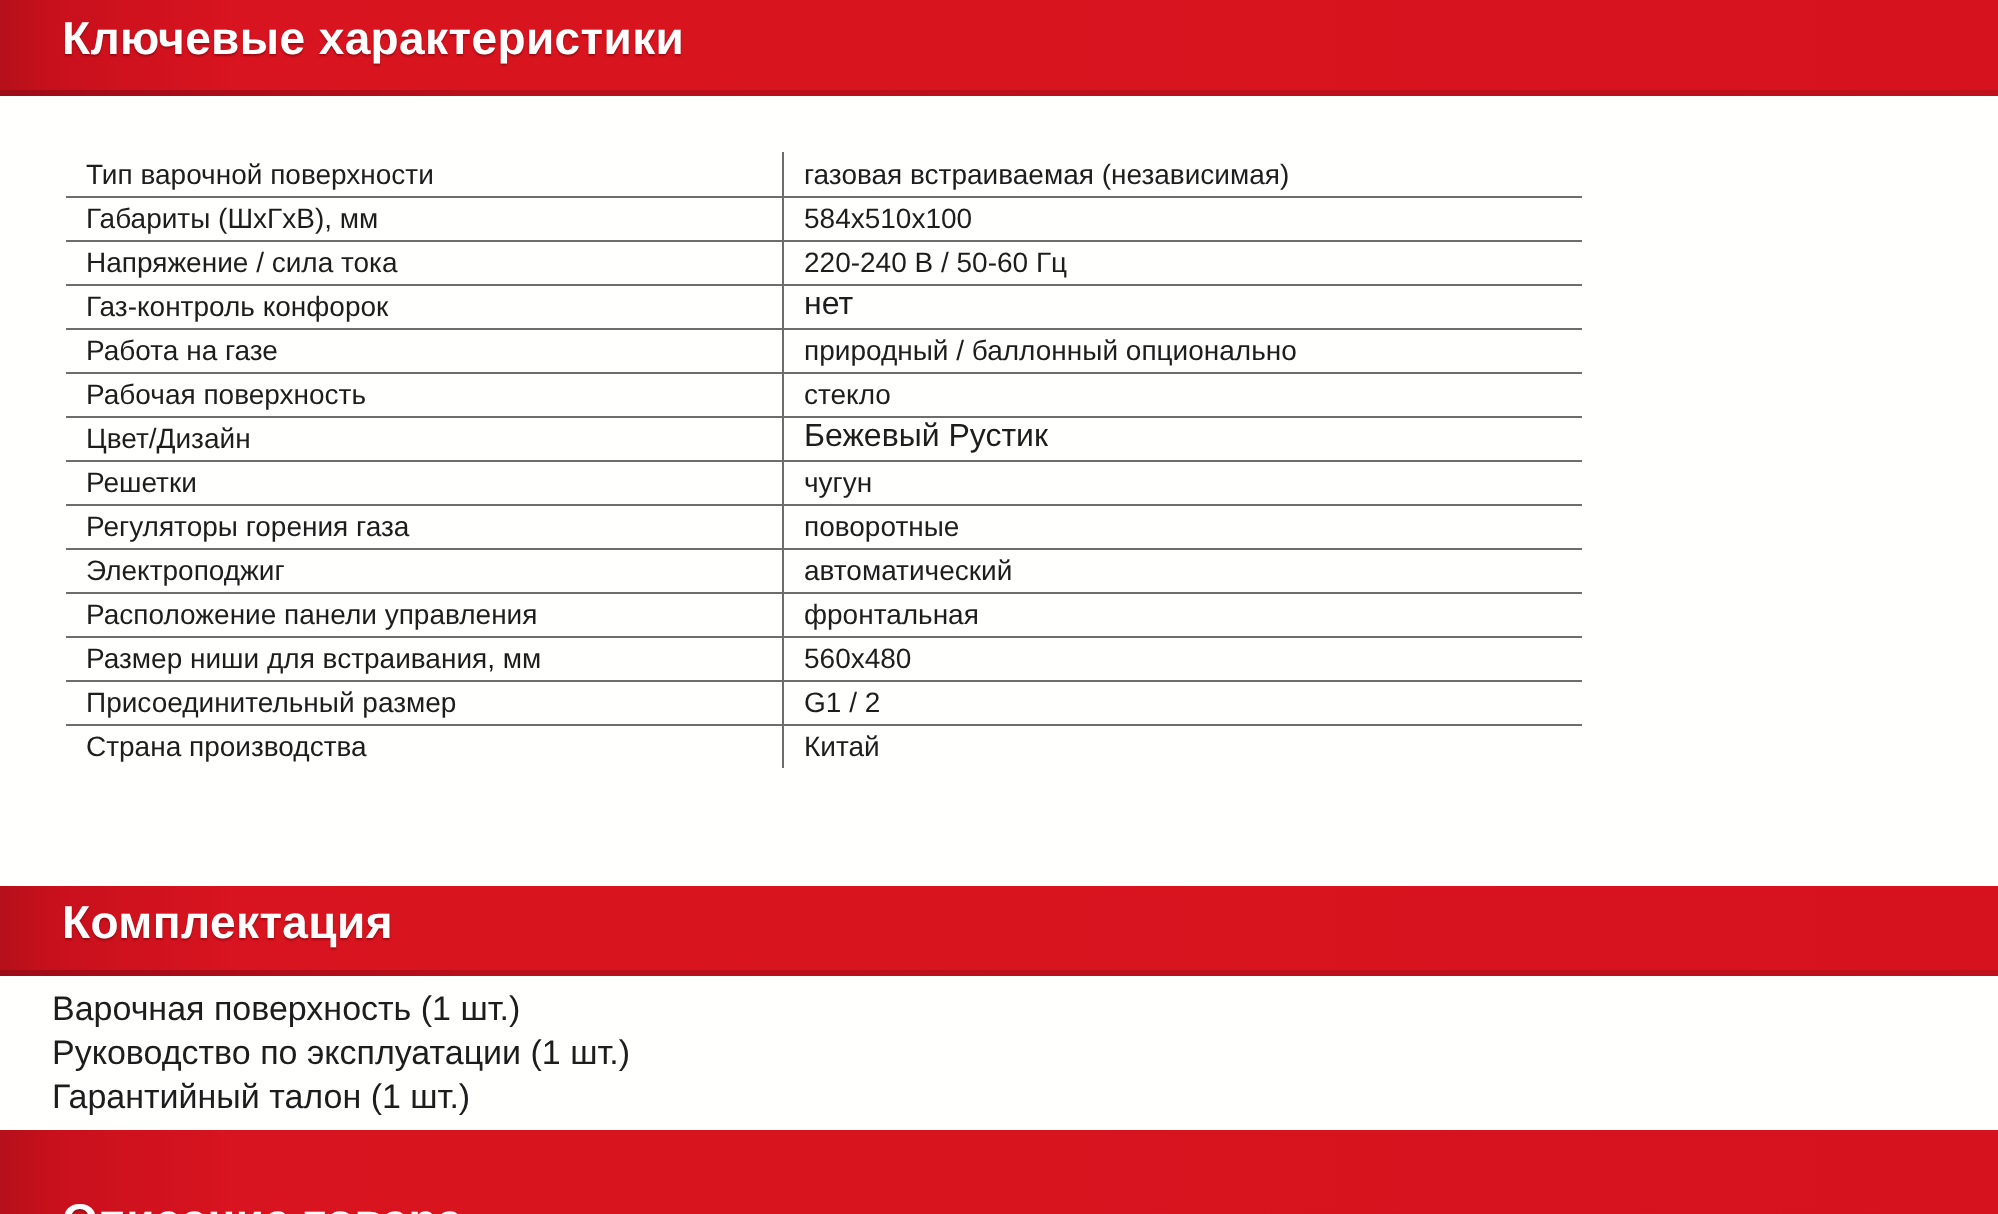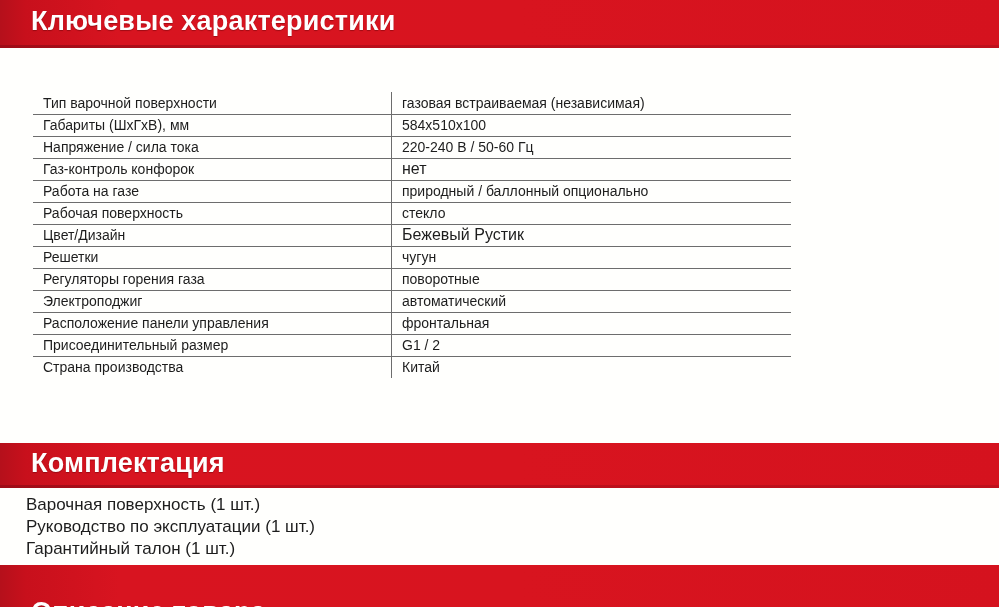--- a/index.html
+++ b/index.html
@@ -45,21 +45,21 @@
     left: 0;
     right: 0;
     bottom: 0;
     height: 3px;
     background: linear-gradient(to right, #9e0c17, #b90f1b 25%, #bf101c);
   }
   .banner-title {
     position: absolute;
     left: 31px;
     color: #ffffff;
-    font-size: 27px;
+    font-size: 23px;
     font-weight: bold;
     letter-spacing: 0.2px;
     white-space: nowrap;
     text-shadow: 0 1px 1px rgba(90,0,6,0.45);
   }
 
   #banner-features {
     top: 0;
     height: 48px;
   }
@@ -82,21 +82,21 @@
   #banner-description .banner-title {
     top: 4px;
     margin-top: 28px;
   }
   #banner-description::after { height: 0; }
 
   
   .specs {
     position: absolute;
     left: 33px;
-    top: 92px;
+    top: 76px;
     width: 737px;
     border-collapse: collapse;
     table-layout: fixed;
   }
   .specs tr {
     height: 22px;
   }
   .specs td {
     border-bottom: 1px solid #6d6d6d;
     padding: 0 0 0 10px;
@@ -190,20 +190,24 @@
         </tr>
         <tr>
           <td class="spec-name">Электроподжиг</td>
           <td class="spec-value">автоматический</td>
         </tr>
         <tr>
           <td class="spec-name">Расположение панели управления</td>
           <td class="spec-value">фронтальная</td>
         </tr>
         <tr>
+          <td class="spec-name">Размер ниши для встраивания,  мм</td>
+          <td class="spec-value">560x480</td>
+        </tr>
+        <tr>
           <td class="spec-name">Присоединительный размер</td>
           <td class="spec-value">G1 / 2</td>
         </tr>
         <tr>
           <td class="spec-name">Страна производства</td>
           <td class="spec-value">Китай</td>
         </tr>
       </tbody>
   </table>
 

